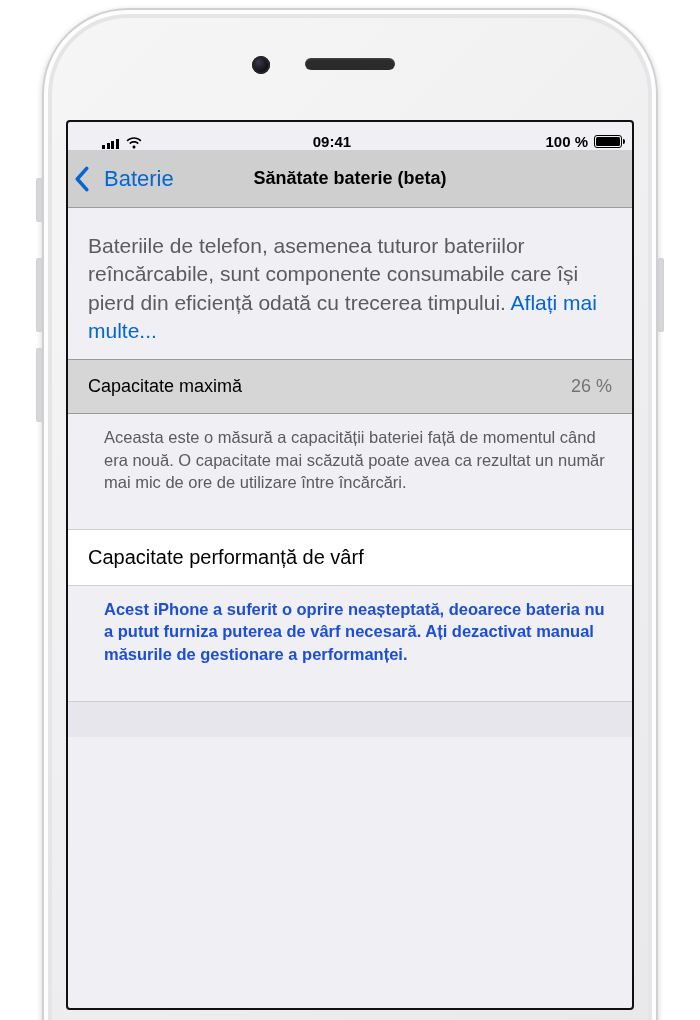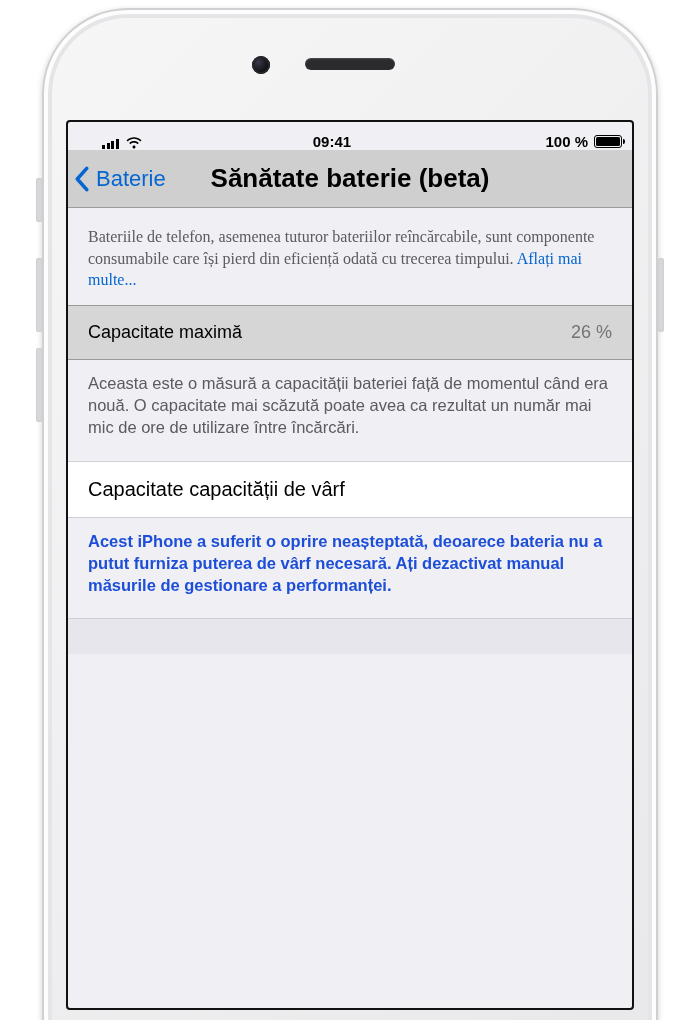--- a/index.html
+++ b/index.html
@@ -98,56 +98,56 @@
 
   
   .navbar{
     height:58px;
     display:flex;align-items:center;
     border-bottom:1px solid var(--sep);
     background:#f7f7f8;
     position:relative;
   }
   .back{
-    display:flex;align-items:center;gap:6px;
+    display:flex;align-items:center;gap:14px;
     color:var(--link);
     font-size:22px;
     padding-left:6px;
     font-weight:400;
   }
   .back svg{width:16px;height:26px;}
   .nav-title{
     position:absolute;left:0;right:0;text-align:center;
-    font-size:26px;font-weight:600;color:#000;
+    font-size:18px;font-weight:600;color:#000;
     pointer-events:none;
   }
 
   
   .group-note{
-    padding:18px 20px 14px;
-    font-size:16px;line-height:1.35;
+    padding:24px 20px 14px;
+    font-size:21px;line-height:1.35;
     color:var(--muted);
-    font-family:Liberation Serif, serif;
   }
   .group-note a{color:var(--link);text-decoration:none;}
 
   .cell{
     background:#fff;
     border-top:1px solid var(--sep);
     border-bottom:1px solid var(--sep);
     padding:16px 20px;
     display:flex;justify-content:space-between;align-items:center;
     font-size:18px;
   }
   .cell .value{color:#8a8a8f;}
 
   .footer-note{
-    padding:12px 20px 22px;
+    padding:12px 20px 36px;
     font-size:16.5px;line-height:1.35;
     color:var(--muted);
+    margin-left:16px;
   }
 
   
   .lower{
     background:var(--ios-bg-light);
   }
   .lower .cell{
     border-top:1px solid var(--sep-light);
     border-bottom:1px solid var(--sep-light);
     font-size:20px;
@@ -215,20 +215,20 @@
         <span>Capacitate maximă</span>
         <span class="value">26 %</span>
       </div>
 
       <div class="footer-note">Aceasta este o măsură a capacității bateriei față de momentul când era nouă. O capacitate mai scăzută poate avea ca rezultat un număr mai mic de ore de utilizare între încărcări.</div>
 
     </div>
 
     <div class="lower">
       <div class="cell">
-        <span>Capacitate capacității de vârf</span>
+        <span>Capacitate performanță de vârf</span>
       </div>
       <div class="footer-note">Acest iPhone a suferit o oprire neașteptată, deoarece bateria nu a putut furniza puterea de vârf necesară. Ați dezactivat manual măsurile de gestionare a performanței.</div>
       <div class="bottom-gap"></div>
     </div>
 
   </div>
 </div>
 
 </body></html>

